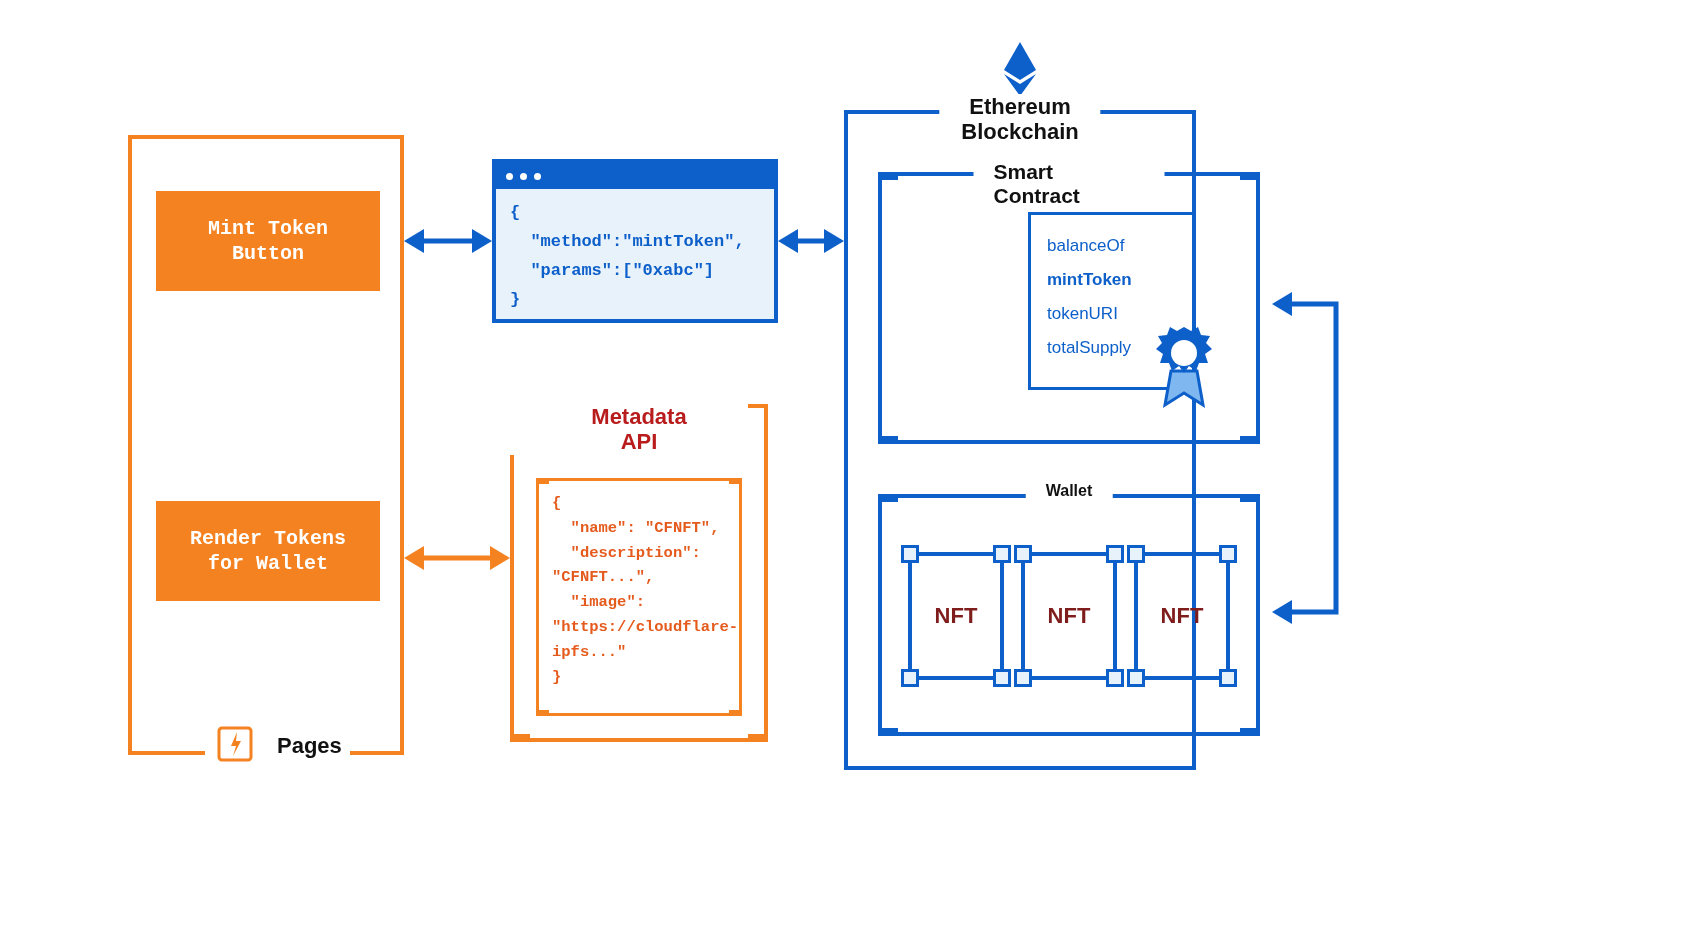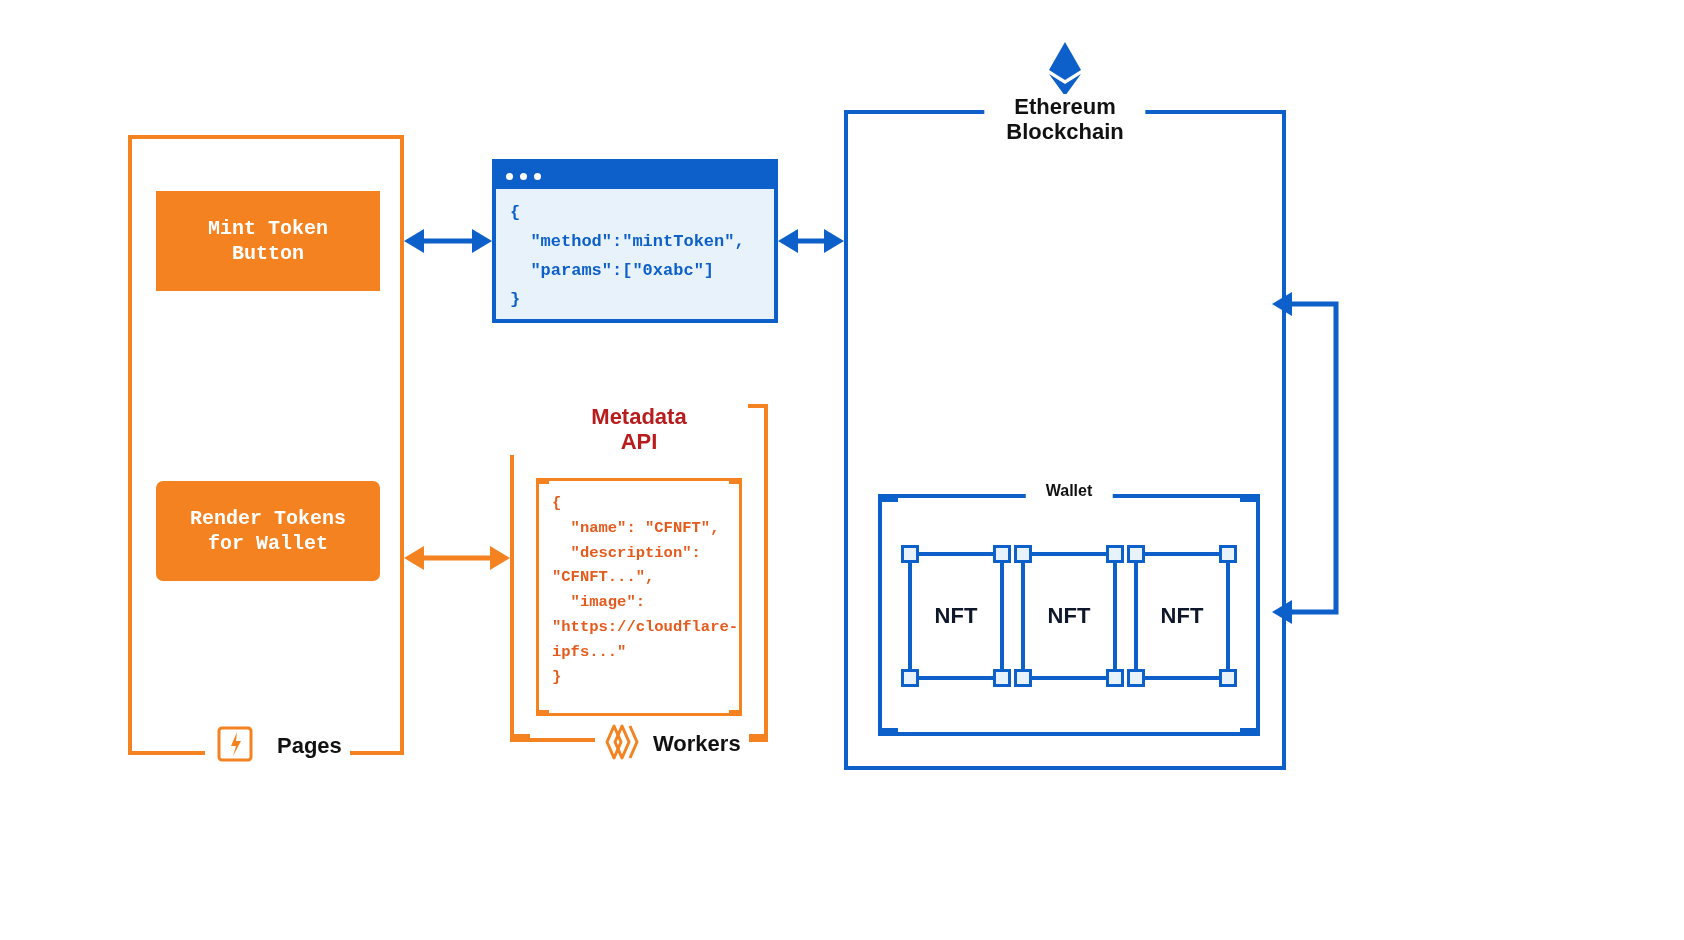--- a/index.html
+++ b/index.html
@@ -29,21 +29,21 @@
     font-weight: 700;
     font-size: 20px;
     text-align: center;
     line-height: 1.25;
     display: flex; align-items: center; justify-content: center;
     padding: 0 12px;
     font-family: Liberation Mono, monospace;
   }
   .page-btn.b1 { top: 52px; }
   .page-btn.b2 { top: 198px; height: 118px; }
-  .page-btn.b3 { top: 342px; border-radius: 7px; }
+  .page-btn.b3 { top: 362px; }
 
   .pages-label-wrap {
     position: absolute;
     left: 205px; top: 722px;
     display: flex; align-items: center; gap: 20px;
     background: #fff; padding: 0 8px;
   }
   .pages-label-wrap .txt { font-weight: 800; font-size: 22px; color: #111; }
 
   
@@ -108,21 +108,21 @@
     left: 595px; top: 722px;
     display: flex; align-items: center; gap: 10px;
     background: #fff; padding: 0 8px;
   }
   .workers-label-wrap .txt { font-weight: 800; font-size: 22px; color: #111; }
 
   
   .eth-box {
     position: absolute;
     left: 844px; top: 110px;
-    width: 442px; height: 660px;
+    width: 352px; height: 660px;
     border: 4px solid #0d5fca;
   }
   .eth-label-wrap {
     position: absolute; top: -20px; left: 50%; transform: translateX(-50%);
     background: #fff; padding: 0 22px; text-align: center;
   }
   .eth-label-wrap .txt { font-weight: 800; font-size: 22px; color: #111; line-height: 1.15; }
   .eth-diamond {
     position: absolute; top: -74px; left: 50%; transform: translateX(-50%);
   }
@@ -176,21 +176,21 @@
     font-weight: 800; font-size: 16px; color: #111;
   }
   .nft-row {
     position: absolute; left: 30px; right: 30px; top: 54px;
     display: flex; justify-content: space-between;
   }
   .nft {
     position: relative; width: 96px; height: 128px;
     border: 4px solid #0d5fca;
     display: flex; align-items: center; justify-content: center;
-    font-weight: 800; font-size: 22px; color: #0f172a;
+    font-weight: 800; font-size: 22px; color: #7f1d1d;
   }
   .nft .hn { position: absolute; width: 18px; height: 18px; background: #e8f2fb; border: 3px solid #0d5fca; }
   .nft .tl { top: -11px; left: -11px; }
   .nft .tr { top: -11px; right: -11px; }
   .nft .bl { bottom: -11px; left: -11px; }
   .nft .br { bottom: -11px; right: -11px; }
 
   
   .arrow-svg { position: absolute; overflow: visible; }
   .arrline { stroke: #0d5fca; stroke-width: 5; fill: none; stroke-linejoin: miter; }
@@ -232,44 +232,52 @@
   <div class="meta-box">
     <div class="meta-title" style="white-space:pre">Metadata
 API</div>
     <div class="meta-code-wrap">
       <div class="meta-code">{
   "name": "CFNFT",
   "description": "CFNFT...",
   "image": "https://cloudflare-ipfs..."
 }</div>
     </div>
-  </div>
-  <div class="workers-label-wrap">
-    <span>
-      <svg width="40" height="40" viewBox="0 0 40 40">
-        <path d="M11 4 L4 20 L11 36 L18 20 Z" fill="none" stroke="#f58220" stroke-width="3" stroke-linejoin="round"></path>
-        <path d="M19 4 L12 20 L19 36 L26 20 Z" fill="none" stroke="#f58220" stroke-width="3" stroke-linejoin="round"></path>
-        <path d="M27 4 L34 20 L27 36" fill="none" stroke="#f58220" stroke-width="3" stroke-linejoin="round"></path>
-      </svg>
-    </span>
-    <span class="txt">Workers</span>
   </div>
 
   <div class="eth-box">
     <span class="eth-diamond">
       <svg width="40" height="58" viewBox="0 0 40 58">
         <path d="M20 2 L4 30 L20 40 L36 30 Z" fill="#0d5fca"></path>
         <path d="M20 44 L4 34 L20 56 L36 34 Z" fill="#0d5fca"></path>
       </svg>
     </span>
     <div class="eth-label-wrap">
       <div class="txt" style="white-space:pre">Ethereum
 Blockchain</div>
     </div>
 
+    <div class="smart-box">
+      <div class="smart-title">Smart Contract</div>
+      <div class="smart-methods">
+        <div>balanceOf</div>
+        <div class="bold">mintToken</div>
+        <div>tokenURI</div>
+        <div>totalSupply</div>
+        <span class="badge-icon">
+          <svg width="66" height="86" viewBox="0 0 66 86">
+            <path d="M20 48 L14 82 L33 70 L52 82 L46 48 Z" fill="#7fb8f0" stroke="#0d5fca" stroke-width="3"></path>
+            <g transform="translate(33,30)">
+              <path d="M0 -26 L7 -22 L14 -26 L17 -18 L26 -17 L22 -10 L28 -4 L21 1 L24 10 L15 10 L12 18 L5 13 L0 20 L-5 13 L-12 18 L-15 10 L-24 10 L-21 1 L-28 -4 L-22 -10 L-26 -17 L-17 -18 L-14 -26 L-7 -22 Z" fill="#0d5fca"></path>
+              <circle r="13" fill="#fff"></circle>
+            </g>
+          </svg>
+        </span>
+      </div>
+    </div>
 
     <div class="wallet-box">
       <div class="wallet-title">Wallet</div>
       <div class="nft-row">
         <div class="nft">
           <span>NFT</span>
           <span class="hn tl"></span>
             <span class="hn tr"></span>
             <span class="hn bl"></span>
             <span class="hn br"></span>

